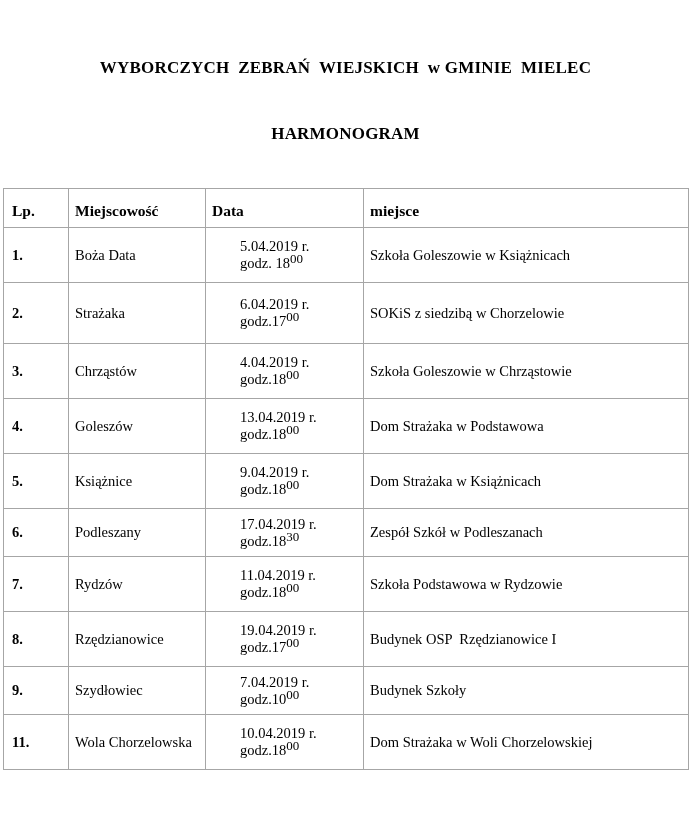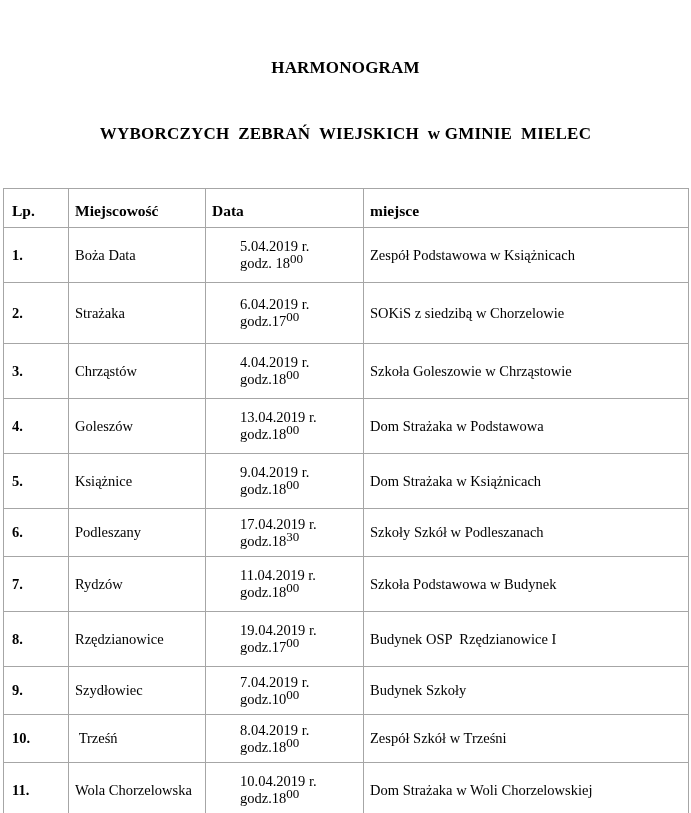--- a/index.html
+++ b/index.html
@@ -63,22 +63,22 @@
     line-height: 0;
     vertical-align: baseline;
     position: relative;
     top: -5px;
   }
 </style>
 </head>
 <body>
 
 <div class="title-block">
+  <div>WYBORCZYCH  ZEBRAŃ  WIEJSKICH  w GMINIE  MIELEC</div>
   <div>HARMONOGRAM</div>
-  <div>WYBORCZYCH  ZEBRAŃ  WIEJSKICH  w GMINIE  MIELEC</div>
 </div>
 
 <table class="schedule">
   <colgroup>
     <col class="c-lp">
       <col class="c-place">
       <col class="c-date">
       <col class="c-venue">
   </colgroup>
   <thead>
@@ -87,21 +87,21 @@
         <th>Miejscowość</th>
         <th>Data</th>
         <th>miejsce</th>
       </tr>
   </thead>
   <tbody>
       <tr style="height: 55px;">
         <td class="lp">1.</td>
         <td>Boża Data</td>
         <td class="date-cell"><span class="date-line">5.04.2019 r.</span><span class="date-line">godz. 18<sup class="minutes">00</sup></span></td>
-        <td>Zespół Podstawowa w Książnicach</td>
+        <td>Szkoła Goleszowie w Książnicach</td>
       </tr>
       <tr style="height: 61px;">
         <td class="lp">2.</td>
         <td>Strażaka</td>
         <td class="date-cell"><span class="date-line">6.04.2019 r.</span><span class="date-line">godz.17<sup class="minutes">00</sup></span></td>
         <td>SOKiS z siedzibą w Chorzelowie</td>
       </tr>
       <tr style="height: 55px;">
         <td class="lp">3.</td>
         <td>Chrząstów</td>
@@ -117,46 +117,40 @@
       <tr style="height: 55px;">
         <td class="lp">5.</td>
         <td>Książnice</td>
         <td class="date-cell"><span class="date-line">9.04.2019 r.</span><span class="date-line">godz.18<sup class="minutes">00</sup></span></td>
         <td>Dom Strażaka w Książnicach</td>
       </tr>
       <tr style="height: 48px;">
         <td class="lp">6.</td>
         <td>Podleszany</td>
         <td class="date-cell"><span class="date-line">17.04.2019 r.</span><span class="date-line">godz.18<sup class="minutes">30</sup></span></td>
-        <td>Szkoły Szkół w Podleszanach</td>
+        <td>Zespół Szkół w Podleszanach</td>
       </tr>
       <tr style="height: 55px;">
         <td class="lp">7.</td>
         <td>Rydzów</td>
         <td class="date-cell"><span class="date-line">11.04.2019 r.</span><span class="date-line">godz.18<sup class="minutes">00</sup></span></td>
-        <td>Szkoła Podstawowa w Budynek</td>
+        <td>Szkoła Podstawowa w Rydzowie</td>
       </tr>
       <tr style="height: 55px;">
         <td class="lp">8.</td>
         <td>Rzędzianowice</td>
         <td class="date-cell"><span class="date-line">19.04.2019 r.</span><span class="date-line">godz.17<sup class="minutes">00</sup></span></td>
         <td>Budynek OSP  Rzędzianowice I</td>
       </tr>
       <tr style="height: 48px;">
         <td class="lp">9.</td>
         <td>Szydłowiec</td>
         <td class="date-cell"><span class="date-line">7.04.2019 r.</span><span class="date-line">godz.10<sup class="minutes">00</sup></span></td>
         <td>Budynek Szkoły</td>
       </tr>
-      <tr style="height: 48px;">
-        <td class="lp">10.</td>
-        <td> Trześń</td>
-        <td class="date-cell"><span class="date-line">8.04.2019 r.</span><span class="date-line">godz.18<sup class="minutes">00</sup></span></td>
-        <td>Zespół Szkół w Trześni</td>
-      </tr>
       <tr style="height: 55px;">
         <td class="lp">11.</td>
         <td>Wola Chorzelowska</td>
         <td class="date-cell"><span class="date-line">10.04.2019 r.</span><span class="date-line">godz.18<sup class="minutes">00</sup></span></td>
         <td>Dom Strażaka w Woli Chorzelowskiej</td>
       </tr>
     </tbody>
 </table>
 
 </body></html>

